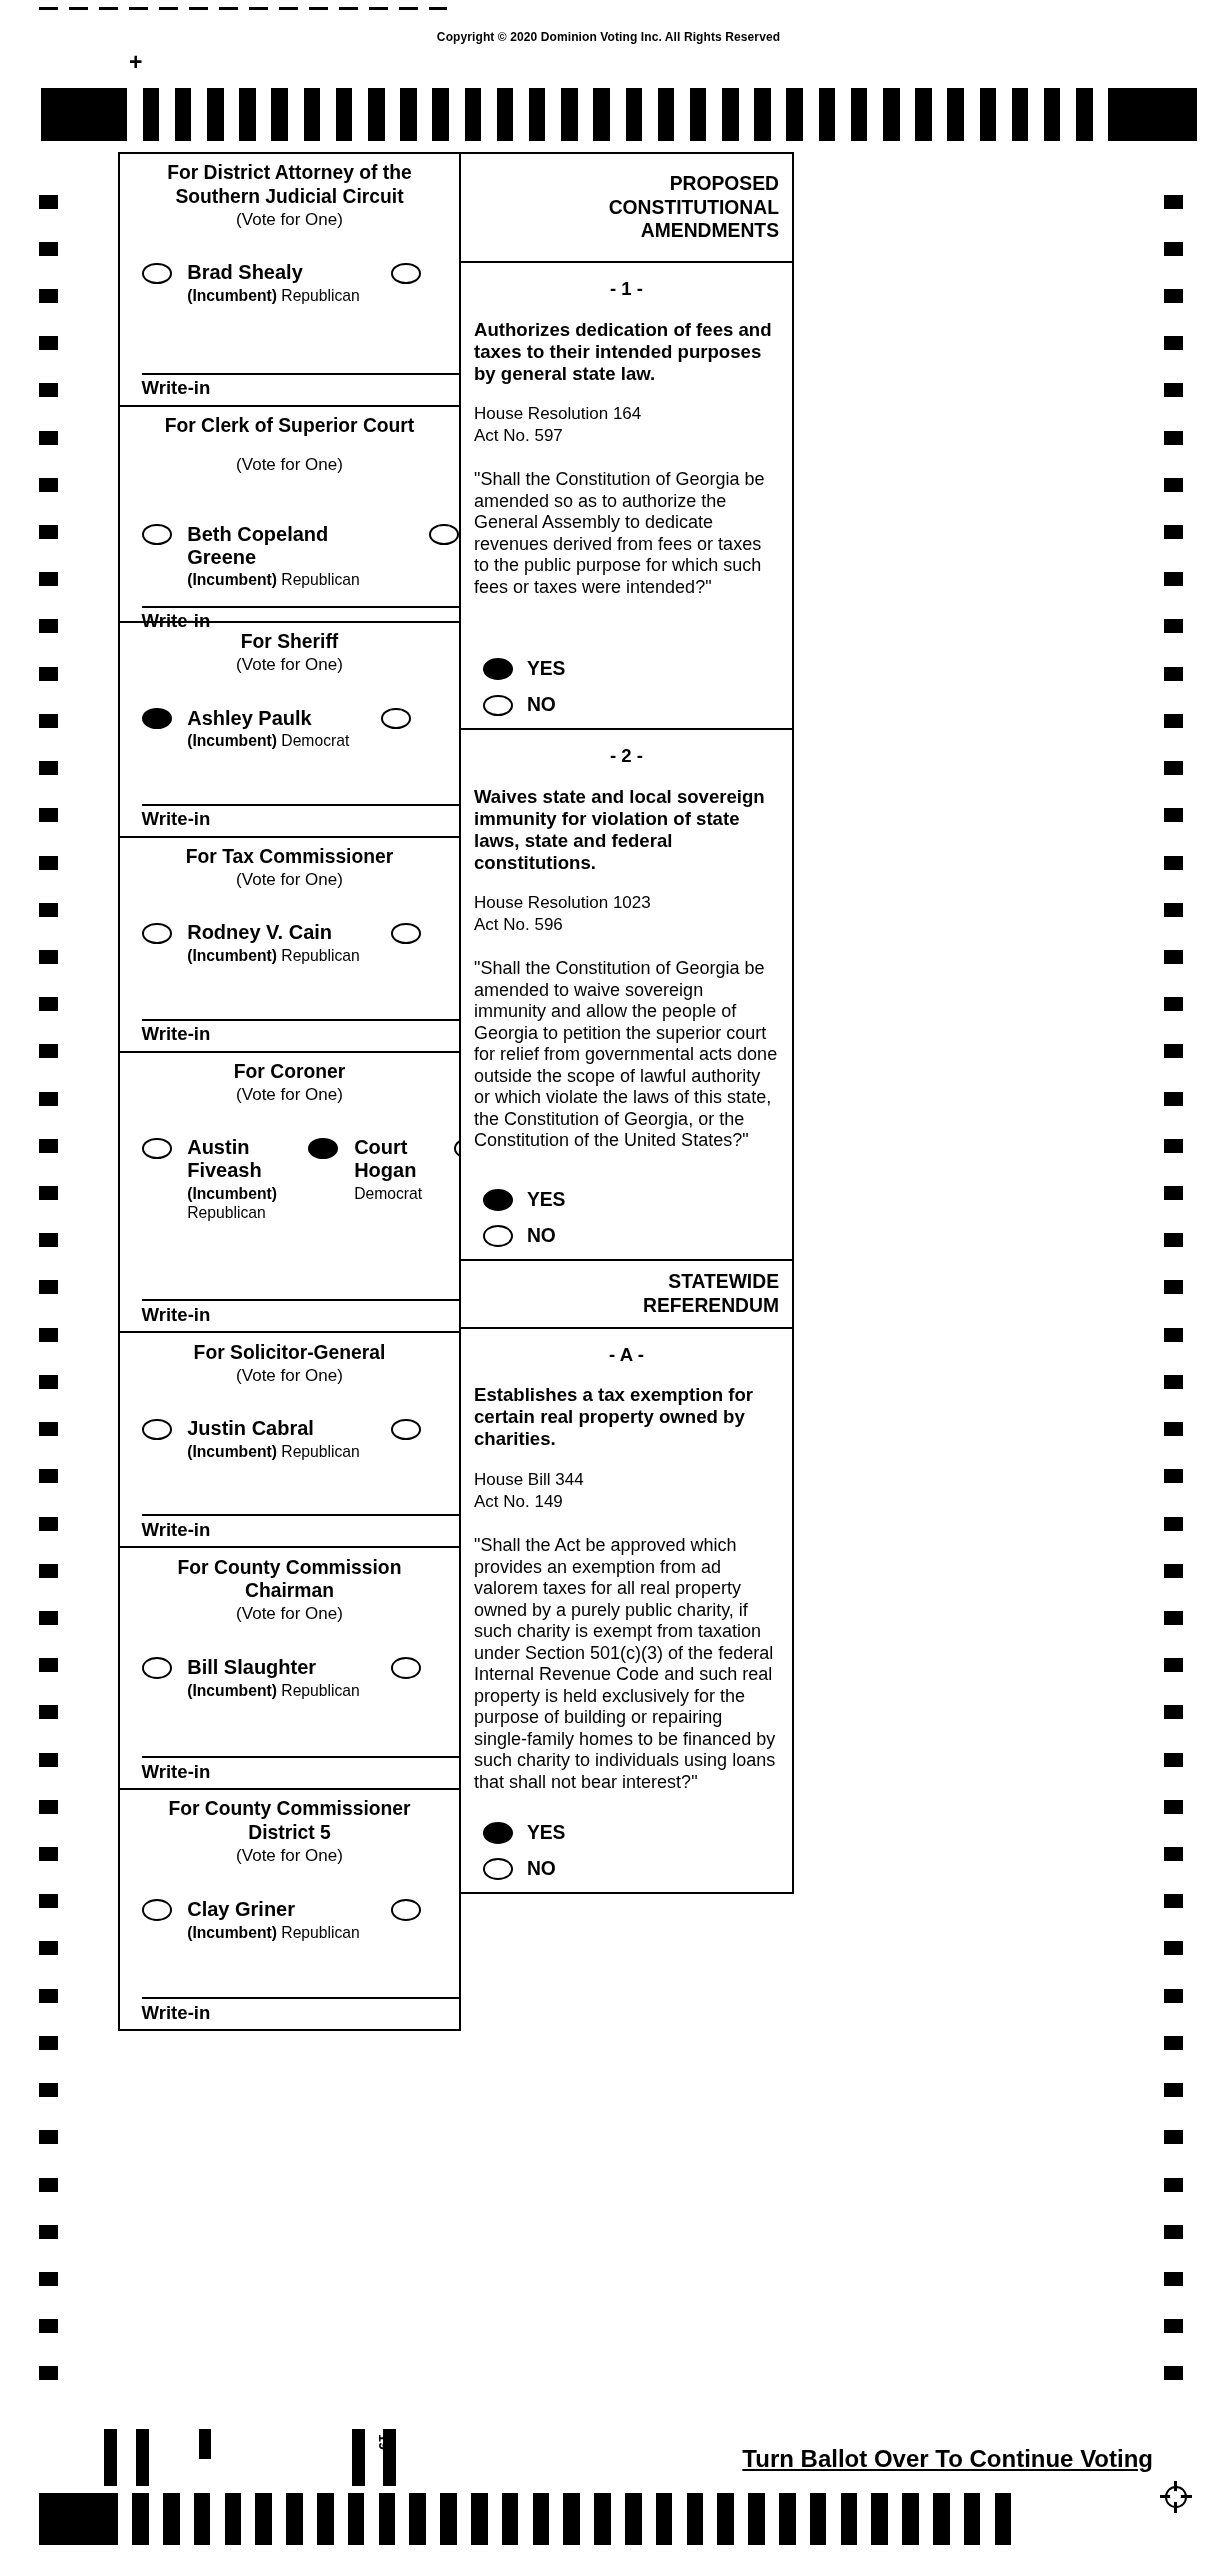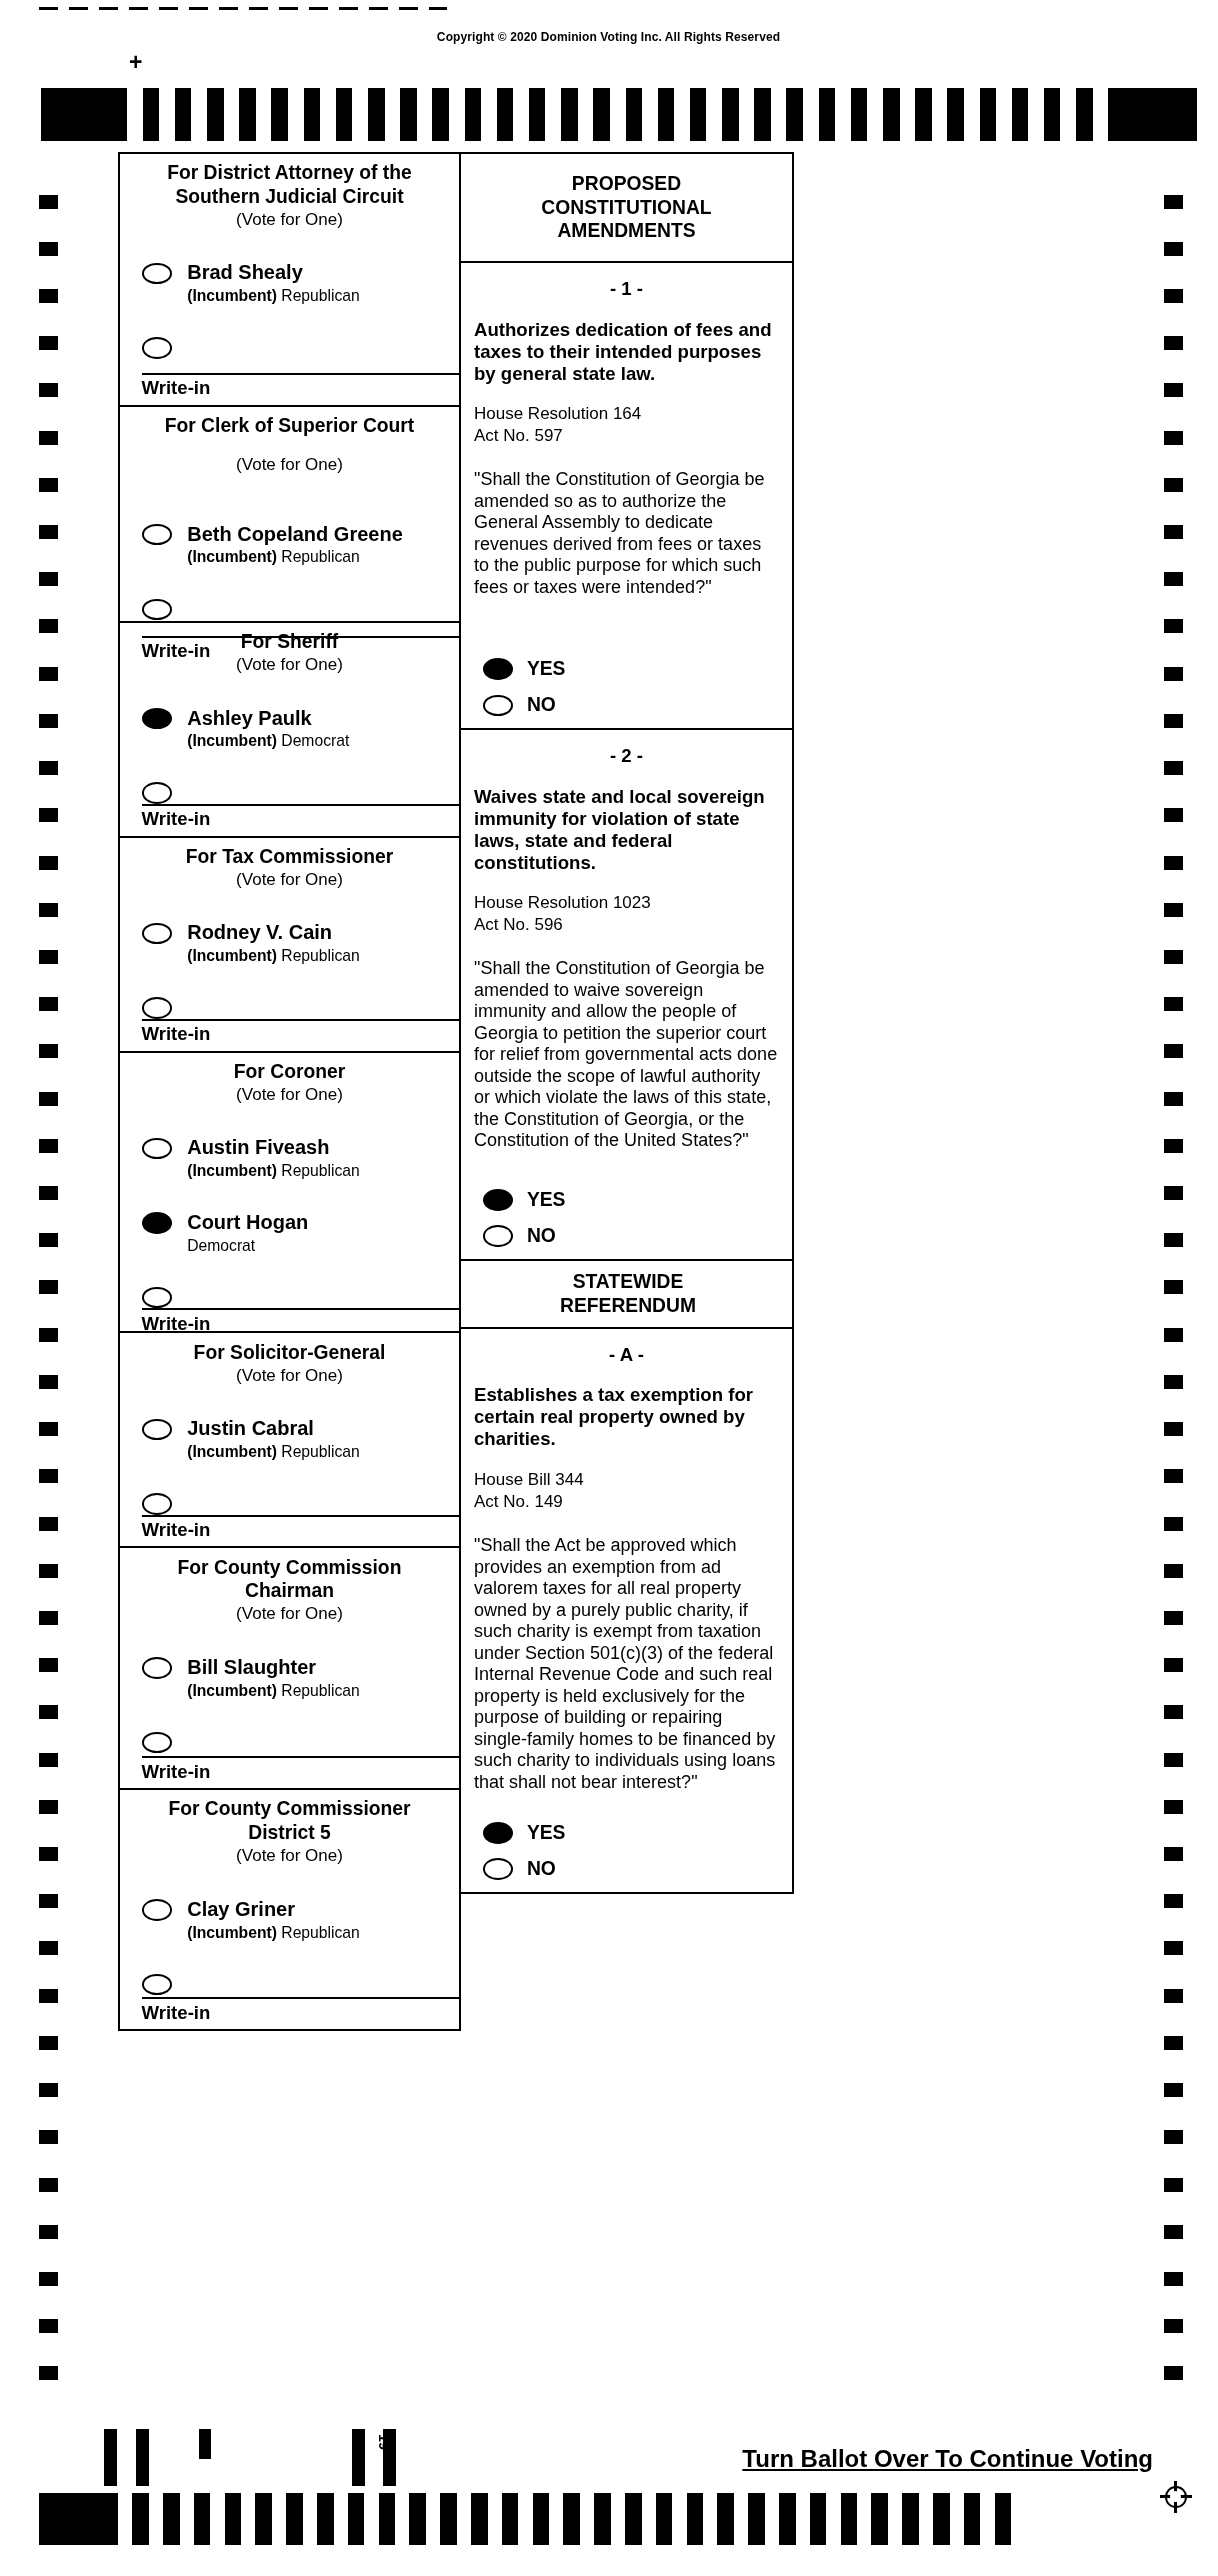--- a/index.html
+++ b/index.html
@@ -24,34 +24,34 @@
 
   
   .left-col{position:absolute;left:118px;top:154px;width:343px;}
   .right-col{position:absolute;left:459px;top:154px;width:335px;}
 
   .contest,.rc-box{border:2.1px solid #000;margin-top:-2.1px;box-sizing:border-box;
     background:#fff;display:flex;flex-direction:column;}
   .contest{padding:7.2px 0 5.7px;}
   .contest-title{font-weight:bold;font-size:19.3px;line-height:23.6px;text-align:center;}
   .vote-for{font-size:17px;line-height:20px;text-align:center;margin-top:1.4px;}
-  .cands{margin-top:33px;display:flex;flex-direction:column;gap:31.5px;padding-left:21.5px;}
+  .cands{margin-top:33px;display:flex;gap:31.5px;padding-left:21.5px;}
   .cand{display:flex;align-items:flex-start;}
   .oval{width:30px;height:21.5px;border:2.1px solid #000;border-radius:50%;flex:none;
     background:#fff;box-sizing:border-box;}
   .oval.filled{background:#000;}
   .cand-text{margin-left:15.7px;margin-top:-1.4px;}
   .cand-name{font-weight:bold;font-size:20px;line-height:23px;}
   .cand-party{font-size:15.7px;line-height:18.6px;margin-top:2.9px;}
   .inc{font-weight:bold;}
   .writein{margin-top:auto;margin-left:21.5px;border-top:2.1px solid #000;padding-top:1.4px;}
   .writein-label{font-weight:bold;font-size:18.6px;line-height:23px;}
 
   .rc-box{padding:8.6px 13px 8.6px;}
-  .rc-header{justify-content:center;text-align:center;font-weight:bold;
+  .rc-header{justify-content:center;text-align:right;font-weight:bold;
     font-size:19.3px;line-height:23.6px;}
   .m-label{text-align:center;font-weight:bold;font-size:18.6px;line-height:23px;margin-top:5.7px;}
   .m-summary{font-weight:bold;font-size:18.6px;line-height:22px;margin-top:18.6px;}
   .m-auth{font-size:17px;line-height:21.5px;margin-top:18.6px;}
   .m-question{font-size:18px;line-height:21.5px;margin-top:23px;}
   .m-opts{margin-top:auto;display:flex;flex-direction:column;gap:14.3px;
     padding-left:8.6px;padding-bottom:2.9px;}
   .opt{display:flex;align-items:center;}
   .opt-label{font-weight:bold;font-size:19.3px;margin-left:14.3px;}
 

